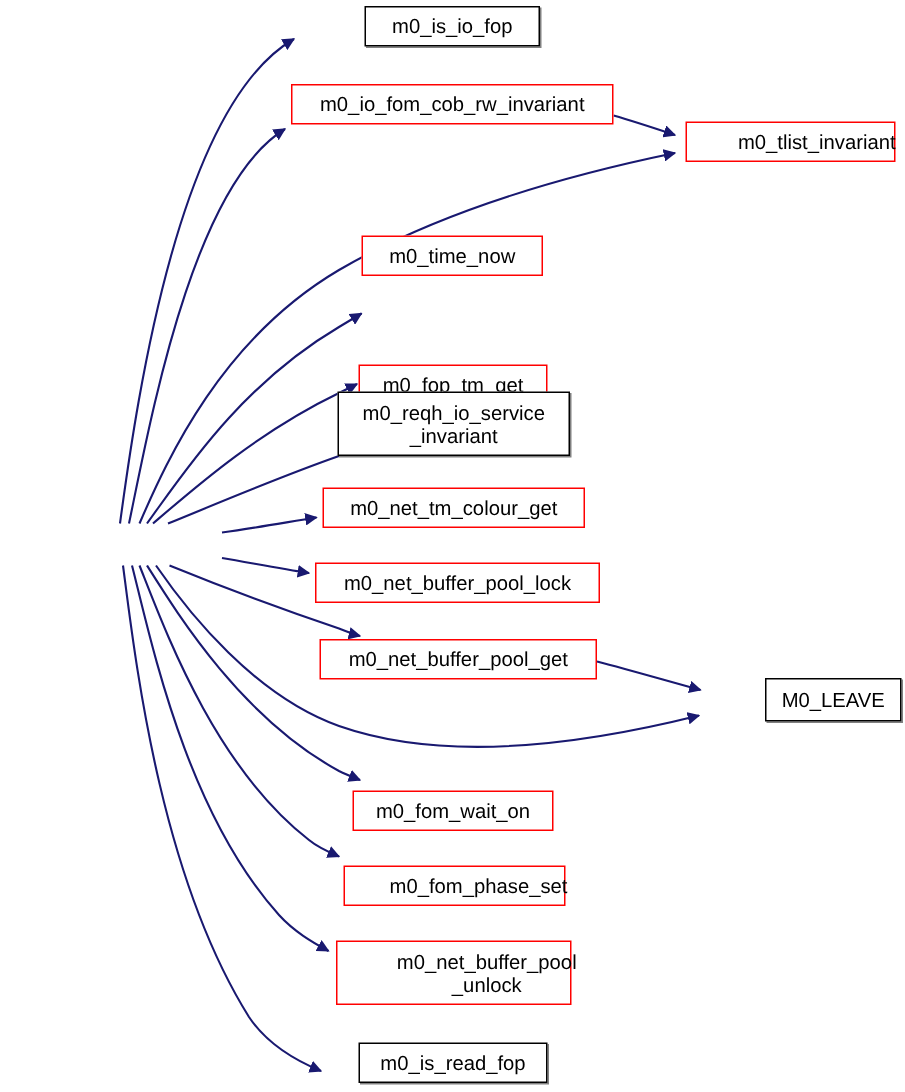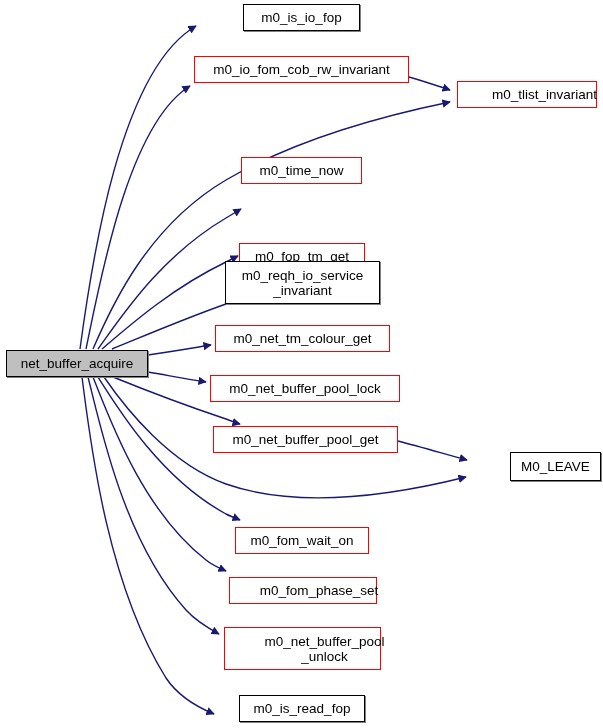--- a/index.html
+++ b/index.html
@@ -74,21 +74,20 @@
       <path d="M 104 377 C 126 409 170 464 226 484 C 306 512 410 491 466 477"></path>
       <path d="M 98 377 C 120 412 162 479 226 514 C 230 516 235 518 240 520"></path>
       <path d="M 93 377 C 110 420 143 511 206 560 C 212 565 219 568 226 571"></path>
       <path d="M 88 377 C 101 428 124 541 186 610 C 196 621 208 628 219 634"></path>
       <path d="M 82 377 C 90 438 106 582 166 678 C 178 696 197 707 214 714"></path>
       <path d="M 409 77 C 423 81 438 86 450 90"></path>
       <path d="M 398 441 C 421 447 445 454 467 460"></path>
     </g>
   </svg>
 
-  <div class="node current" style="left:6px;top:350px;width:142px;height:27px;">net_buffer_acquire</div>
 
   <div class="node black" style="left:243px;top:4px;width:117px;height:27px;">m0_is_io_fop</div>
 
   <div class="node" style="left:194px;top:56px;width:215px;height:27px;">m0_io_fom_cob_rw_invariant</div>
 
   <div class="node" style="left:457px;top:81px;width:140px;height:27px;padding-left:35px;">m0_tlist_invariant</div>
 
   <div class="node" style="left:241px;top:157px;width:121px;height:27px;">m0_time_now</div>
 
   <div class="node" style="left:239px;top:207px;width:126px;height:27px;margin-top:36px;">m0_fop_tm_get</div>

